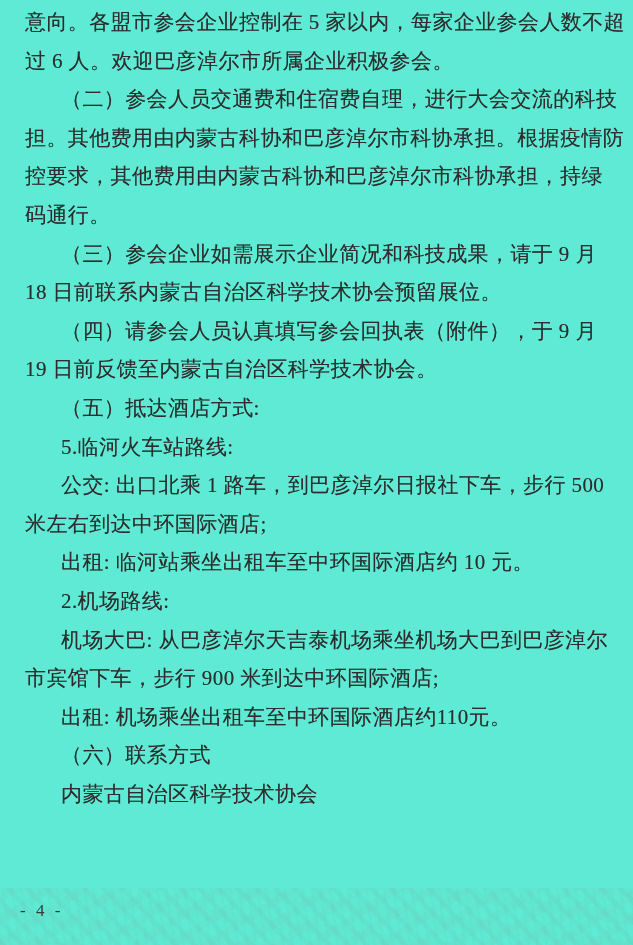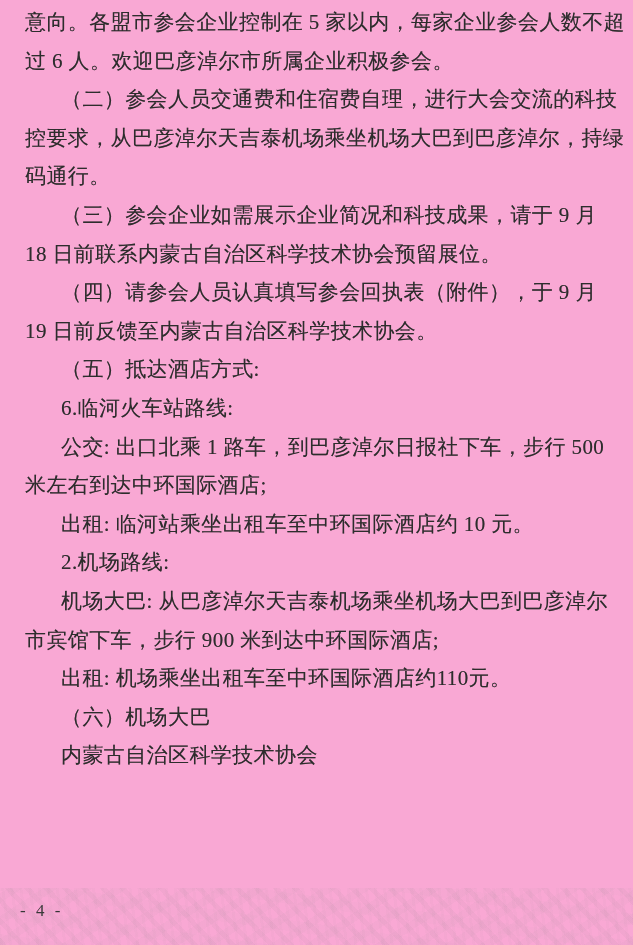--- a/index.html
+++ b/index.html
@@ -11,21 +11,21 @@
     height: 945px;
     background: #ffffff;
     font-family: "Liberation Serif", "DejaVu Serif", serif;
     color: #2d2d2d;
     overflow: hidden;
     position: relative;
   }
   .doc {
     position: absolute;
     inset: 0;
-    background: #f9a8d4;
+    background: #5eead4;
   }
   .text-block {
     position: absolute;
     top: 3px;
     left: 25px;
     right: 20px;
   }
   .line {
     height: 38.6px;
     line-height: 38.6px;
@@ -60,33 +60,34 @@
   }
 </style>
 </head>
 <body>
 
 <div class="doc">
   <div class="text-block">
       <div class="line">意向。各盟市参会企业控制在 5 家以内，每家企业参会人数不超</div>
       <div class="line">过 6 人。欢迎巴彦淖尔市所属企业积极参会。</div>
       <div class="line indent">（二）参会人员交通费和住宿费自理，进行大会交流的科技</div>
-      <div class="line">控要求，从巴彦淖尔天吉泰机场乘坐机场大巴到巴彦淖尔，持绿</div>
+      <div class="line">担。其他费用由内蒙古科协和巴彦淖尔市科协承担。根据疫情防</div>
+      <div class="line">控要求，其他费用由内蒙古科协和巴彦淖尔市科协承担，持绿</div>
       <div class="line">码通行。</div>
       <div class="line indent">（三）参会企业如需展示企业简况和科技成果，请于 9 月</div>
       <div class="line">18 日前联系内蒙古自治区科学技术协会预留展位。</div>
       <div class="line indent">（四）请参会人员认真填写参会回执表（附件），于 9 月</div>
       <div class="line">19 日前反馈至内蒙古自治区科学技术协会。</div>
       <div class="line indent">（五）抵达酒店方式:</div>
-      <div class="line indent">6.临河火车站路线:</div>
+      <div class="line indent">5.临河火车站路线:</div>
       <div class="line indent">公交: 出口北乘 1 路车，到巴彦淖尔日报社下车，步行 500</div>
       <div class="line">米左右到达中环国际酒店;</div>
       <div class="line indent">出租: 临河站乘坐出租车至中环国际酒店约 10 元。</div>
       <div class="line indent">2.机场路线:</div>
       <div class="line indent">机场大巴: 从巴彦淖尔天吉泰机场乘坐机场大巴到巴彦淖尔</div>
       <div class="line">市宾馆下车，步行 900 米到达中环国际酒店;</div>
       <div class="line indent">出租: 机场乘坐出租车至中环国际酒店约110元。</div>
-      <div class="line indent">（六）机场大巴</div>
+      <div class="line indent">（六）联系方式</div>
       <div class="line indent">内蒙古自治区科学技术协会</div>
     </div>
   <div class="footer">- 4 -</div>
   <div class="scan-band"></div>
 </div>
 
 </body></html>

